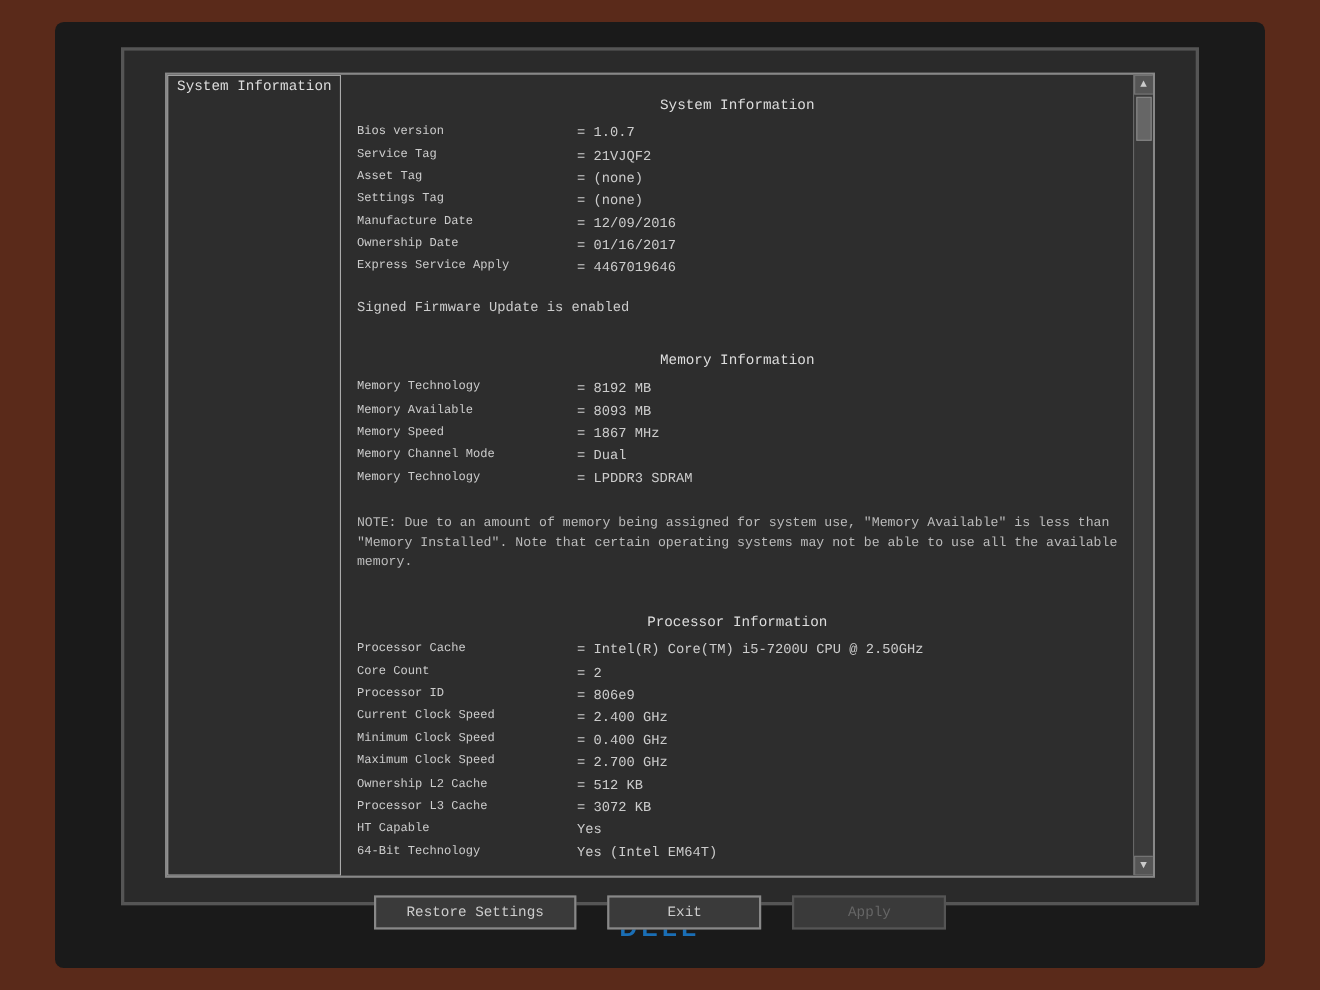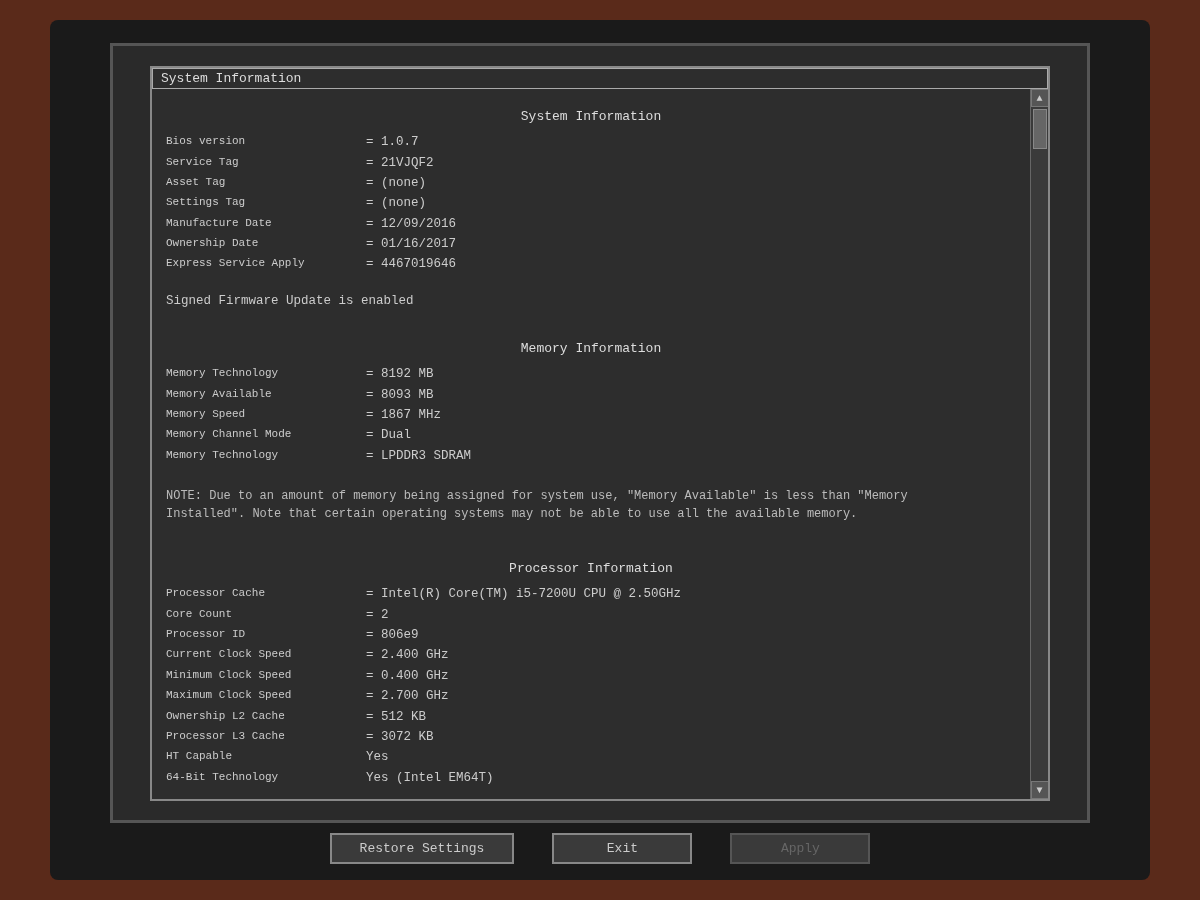--- a/index.html
+++ b/index.html
@@ -39,21 +39,21 @@
       padding: 20px 30px 30px 30px;
       position: relative;
     }
 
     .bios-window {
       width: 900px;
       background: #2d2d2d;
       border: 2px solid #888;
       flex: 1;
       display: flex;
-      flex-direction: column;
+      flex-direction: row;
     }
 
     .bios-window-title {
       border: 1px solid #aaa;
       color: #ddd;
       font-size: 13px;
       padding: 2px 8px;
       background: #2d2d2d;
       text-align: left;
     }
@@ -144,22 +144,22 @@
       line-height: 1.5;
       max-width: 780px;
     }
 
     .spacer {
       height: 10px;
     }
 
     .buttons-row {
       display: flex;
-      gap: 38px;
-      margin-top: 32px;
+      gap: 28px;
+      margin-top: 16px;
       justify-content: center;
       align-items: center;
     }
 
     .bios-button {
       background: #3a3a3a;
       border: 2px solid #888;
       color: #cccccc;
       font-family: 'Courier New', Courier, monospace;
       font-size: 13px;

